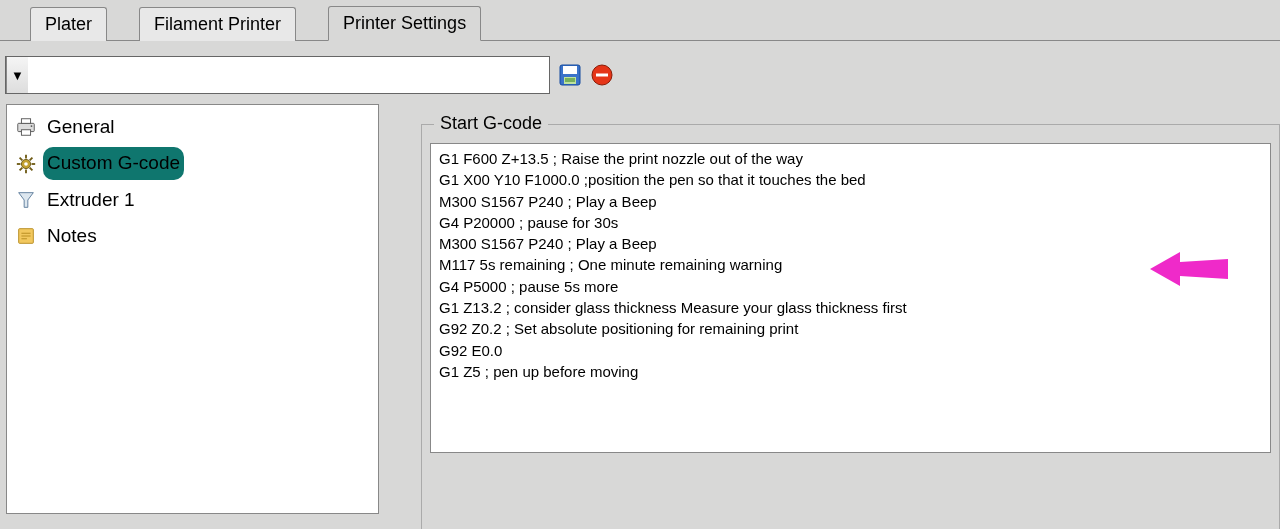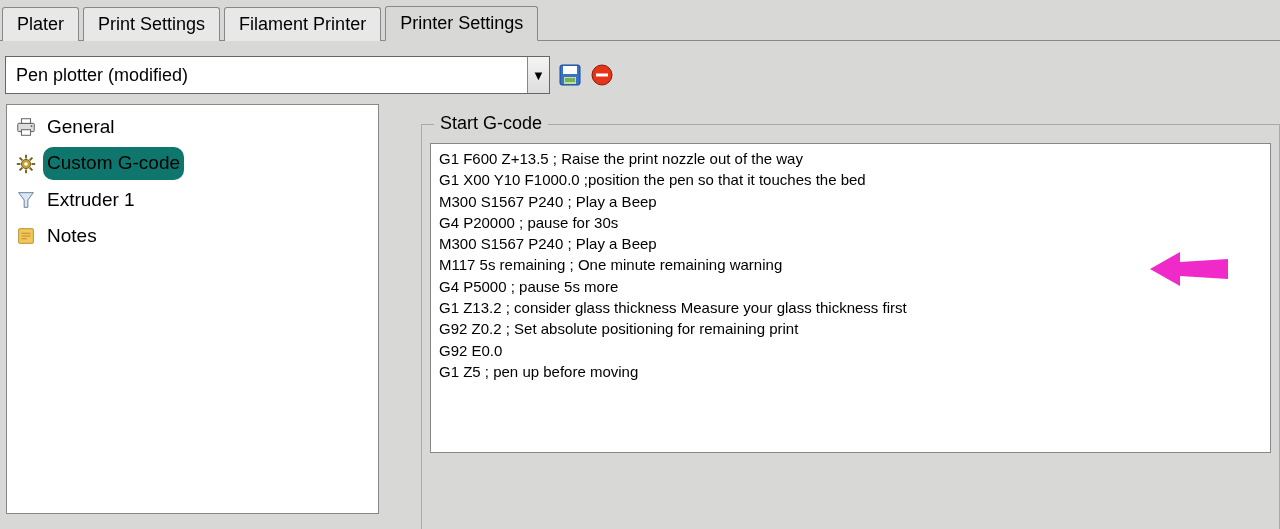--- a/index.html
+++ b/index.html
@@ -26,20 +26,21 @@
     background: #e8e8e8;
     border: 1px solid #888;
     border-bottom: none;
     padding: 6px 14px;
     margin-right: 4px;
     border-radius: 3px 3px 0 0;
     font-size: 18px;
     cursor: pointer;
     position: relative;
     top: 1px;
+    margin-left: 28px;
   }
   .tab.active {
     background: #d8d8d7;
     border-bottom: 1px solid #d8d8d7;
     font-weight: normal;
   }
   
   .profile-row {
     display: flex;
     align-items: center;
@@ -150,28 +151,26 @@
     top: 244px;
     left: 1150px;
     pointer-events: none;
   }
 </style>
 </head>
 <body>
 
 <div class="tab-strip">
   <div class="tab"><span>Plater</span></div>
-  <div class="tab"><span>Print Settings</span></div>
   <div class="tab"><span>Filament Printer</span></div>
   <div class="tab active"><span>Printer Settings</span></div>
 </div>
 
 <div class="profile-row">
   <div class="profile-select">
-    <span>Pen plotter (modified)</span>
     <div class="drop-btn">▼</div>
   </div>
   <span class="icon-btn">
     <svg width="24" height="24" viewBox="0 0 24 24">
       <rect x="2" y="2" width="20" height="20" rx="2" fill="#3a72c9" stroke="#154b9e" stroke-width="1"></rect>
       <rect x="5" y="3" width="14" height="8" fill="#fff"></rect>
       <rect x="6" y="14" width="12" height="7" fill="#bfe39c"></rect>
       <line x1="7" y1="16" x2="17" y2="16" stroke="#2e7d1a" stroke-width="1"></line>
       <line x1="7" y1="18" x2="17" y2="18" stroke="#2e7d1a" stroke-width="1"></line>
     </svg>

